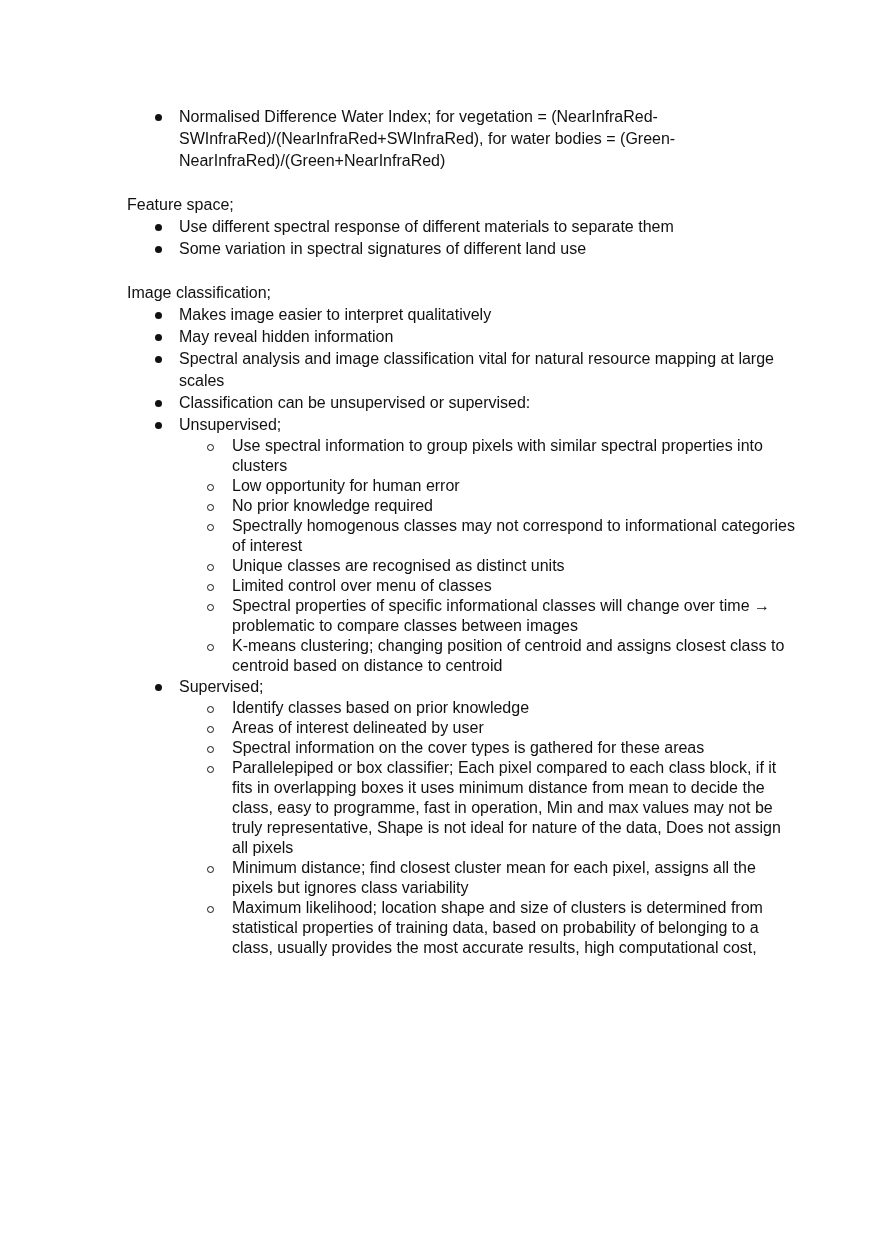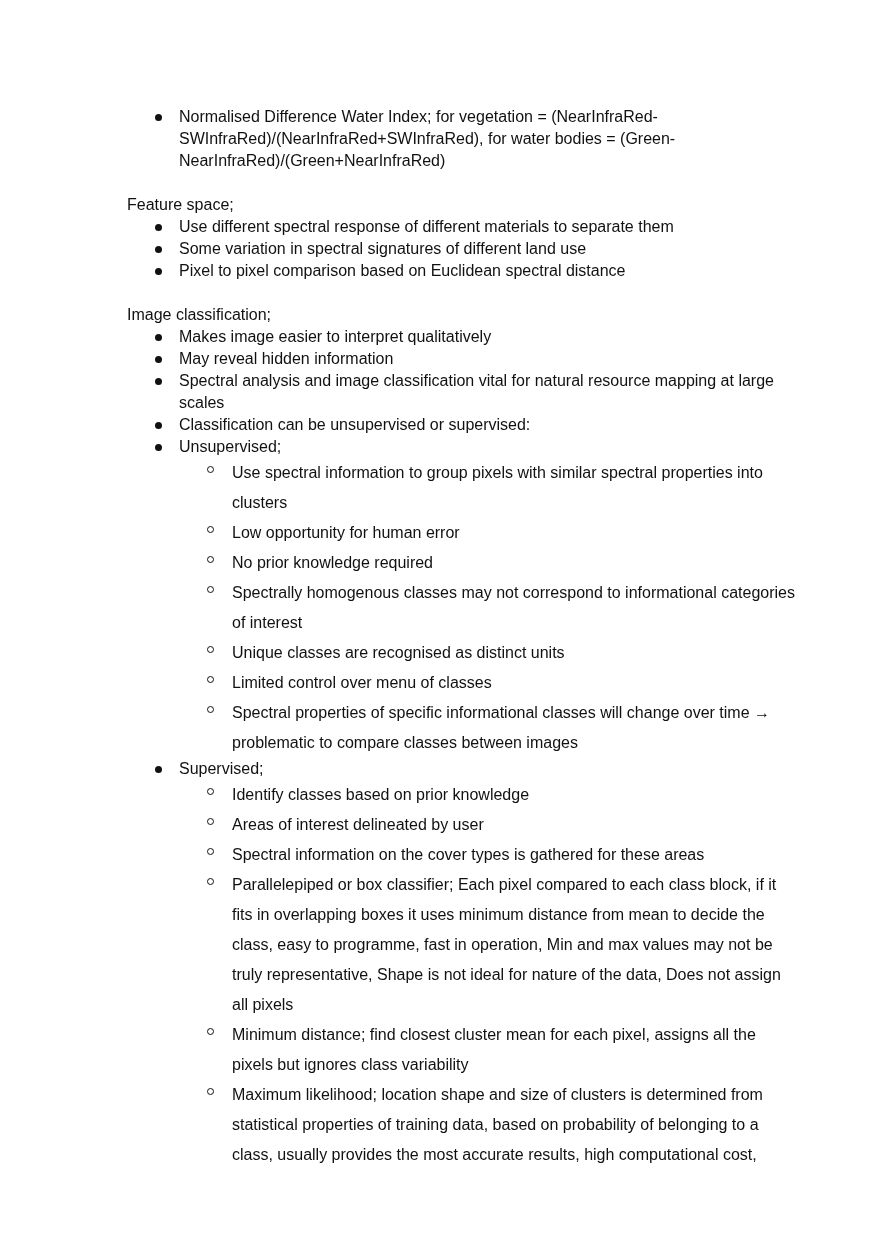--- a/index.html
+++ b/index.html
@@ -47,21 +47,21 @@
     background: #111111;
   }
   ul.l2 {
     list-style: none;
     margin: 0;
     padding: 0;
   }
   ul.l2 > li {
     position: relative;
     padding-left: 53px;
-    line-height: 30px;
+    line-height: 20px;
   }
   ul.l2 > li > .bullet {
     position: absolute;
     left: 28px;
     top: 8px;
     width: 5px;
     height: 5px;
     border-radius: 50%;
     border: 1px solid #111111;
     background: #ffffff;
@@ -79,21 +79,20 @@
       <span>Normalised Difference Water Index; for vegetation = (NearInfraRed-SWInfraRed)/(NearInfraRed+SWInfraRed), for water bodies = (Green-NearInfraRed)/(Green+NearInfraRed)</span>
     </li>
   </ul>
 
   <div class="gap"></div>
 
   <p class="heading">Feature space;</p>
   <ul class="l1">
     <li><span class="bullet"></span><span>Use different spectral response of different materials to separate them</span></li>
     <li><span class="bullet"></span><span>Some variation in spectral signatures of different land use</span></li>
-    <li><span class="bullet"></span><span>Pixel to pixel comparison based on Euclidean spectral distance</span></li>
   </ul>
 
   <div class="gap"></div>
 
   <p class="heading">Image classification;</p>
   <ul class="l1">
     <li><span class="bullet"></span><span>Makes image easier to interpret qualitatively</span></li>
     <li><span class="bullet"></span><span>May reveal hidden information</span></li>
     <li><span class="bullet"></span><span>Spectral analysis and image classification vital for natural resource mapping at large scales</span></li>
     <li><span class="bullet"></span><span>Classification can be unsupervised or supervised:</span></li>
@@ -102,20 +101,21 @@
       <span class="bullet"></span>
       <span>Unsupervised;</span>
       <ul class="l2">
         <li><span class="bullet"></span><span>Use spectral information to group pixels with similar spectral properties into clusters</span></li>
         <li><span class="bullet"></span><span>Low opportunity for human error</span></li>
         <li><span class="bullet"></span><span>No prior knowledge required</span></li>
         <li><span class="bullet"></span><span>Spectrally homogenous classes may not correspond to informational categories of interest</span></li>
         <li><span class="bullet"></span><span>Unique classes are recognised as distinct units</span></li>
         <li><span class="bullet"></span><span>Limited control over menu of classes</span></li>
         <li><span class="bullet"></span><span>Spectral properties of specific informational classes will change over time → problematic to compare classes between images</span></li>
+        <li><span class="bullet"></span><span>K-means clustering; changing position of centroid and assigns closest class to centroid based on distance to centroid</span></li>
       </ul>
     </li>
 
     <li>
       <span class="bullet"></span>
       <span>Supervised;</span>
       <ul class="l2">
         <li><span class="bullet"></span><span>Identify classes based on prior knowledge</span></li>
         <li><span class="bullet"></span><span>Areas of interest delineated by user</span></li>
         <li><span class="bullet"></span><span>Spectral information on the cover types is gathered for these areas</span></li>

